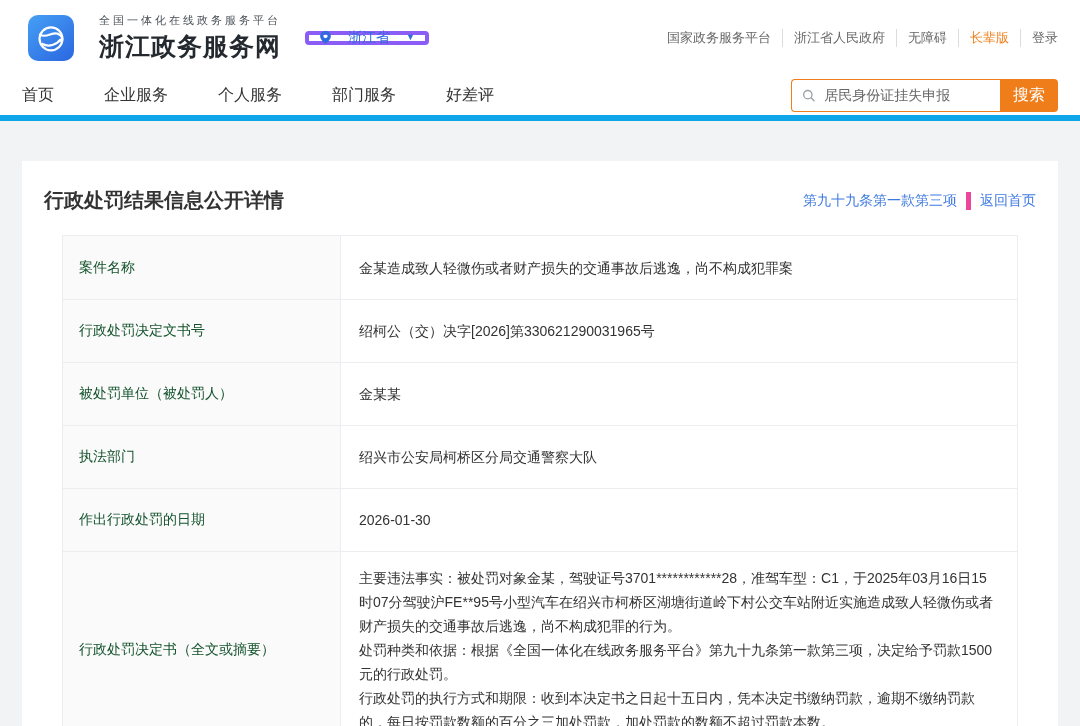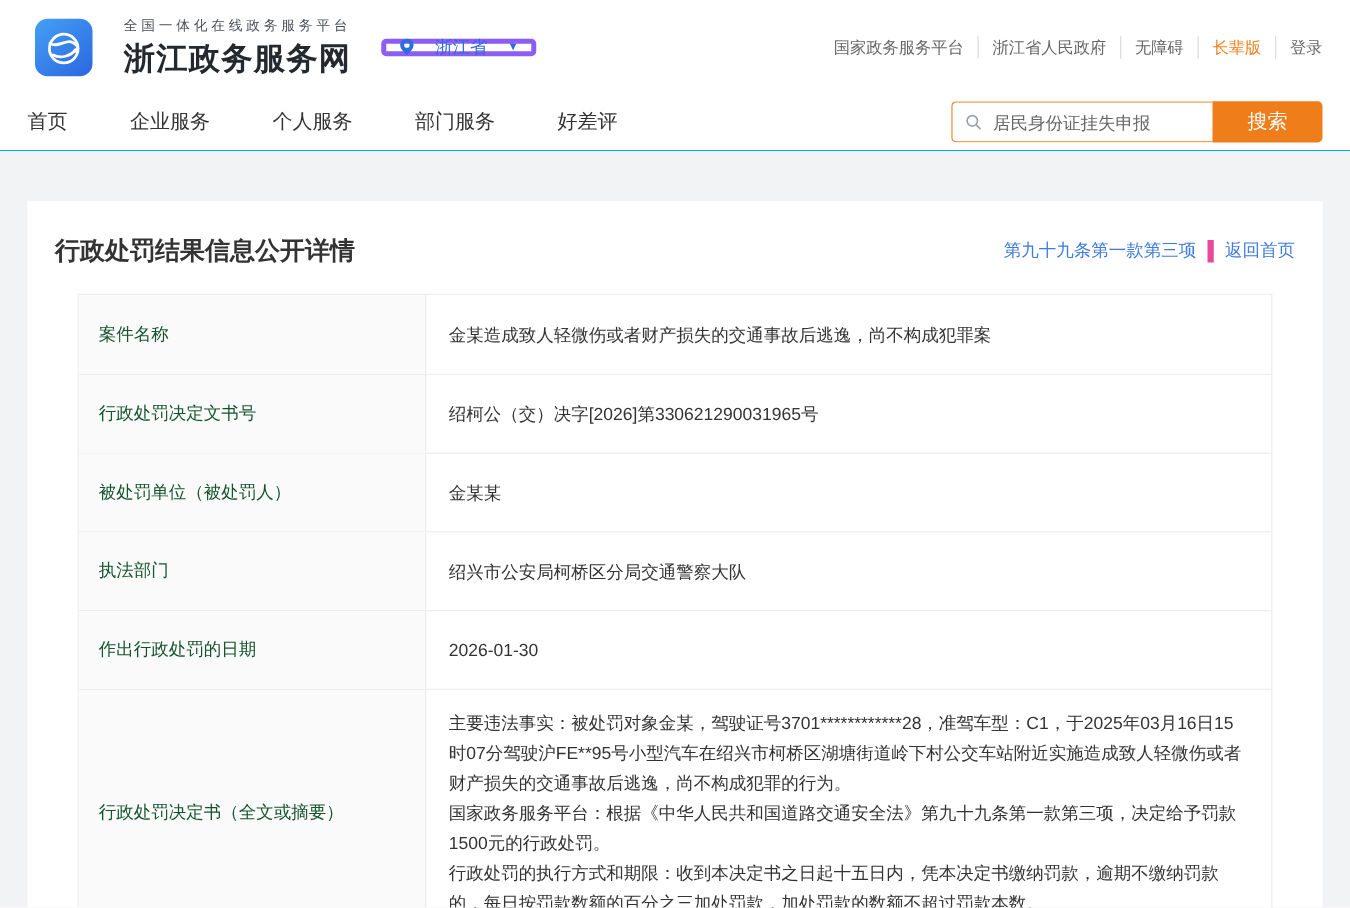--- a/index.html
+++ b/index.html
@@ -39,39 +39,39 @@
   .top-links { display:flex; align-items:center; font-size:13px; color:#666; }
   .top-links .link { padding:0 11px; cursor:pointer; white-space:nowrap; }
   .top-links .link:last-child { padding-right:0; }
   .top-links .link + .link { border-left:1px solid #dcdcdc; }
   .top-links .link.highlight { color:#f0811f; }
 
   
   .navbar {
     height:46px; background:#fff;
     display:flex; align-items:center; justify-content:space-between;
-    padding:0 22px; border-bottom:1px solid #0ea5e9;
+    padding:0 22px; border-bottom:6px solid #0ea5e9;
   }
   .nav-items { display:flex; gap:50px; font-size:16px; color:#333; }
   .nav-item { cursor:pointer; white-space:nowrap; }
 
   .searchbar { display:flex; height:33px; }
   .search-input-wrap {
     display:flex; align-items:center; gap:7px;
     width:209px; padding:0 10px;
     border:1px solid #ef7d1a; border-right:none;
     border-radius:4px 0 0 4px; background:#fff;
   }
   .search-input-wrap input {
     border:none; outline:none; width:100%;
     font-size:14px; color:#333; font-family:inherit; background:transparent;
   }
   .search-input-wrap input::placeholder { color:#666; }
   .search-btn {
-    width:88px; background:#ef7d1a; color:#fff; border:none;
+    width:58px; background:#ef7d1a; color:#fff; border:none;
     border-radius:0 4px 4px 0; font-size:16px; cursor:pointer;
     font-family:inherit;
   }
 
   
   .body-bg { height:605px; background:#f2f3f5; padding-top:24px; }
   .panel {
     margin:16px 22px; height:581px; background:#fff; padding:0 22px;
     overflow:hidden;
   }
@@ -181,19 +181,19 @@
           <div class="t-value">绍兴市公安局柯桥区分局交通警察大队</div>
         </div>
         <div class="t-row">
           <div class="t-label">作出行政处罚的日期</div>
           <div class="t-value">2026-01-30</div>
         </div>
         <div class="t-row">
           <div class="t-label">行政处罚决定书（全文或摘要）</div>
           <div class="t-value">
             <div class="para">主要违法事实：被处罚对象金某，驾驶证号3701************28，准驾车型：C1，于2025年03月16日15时07分驾驶沪FE**95号小型汽车在绍兴市柯桥区湖塘街道岭下村公交车站附近实施造成致人轻微伤或者财产损失的交通事故后逃逸，尚不构成犯罪的行为。</div>
-            <div class="para">国家政务服务平台：根据《中华人民共和国道路交通安全法》第九十九条第一款第三项，决定给予罚款1500元的行政处罚。</div>
+            <div class="para">处罚种类和依据：根据《全国一体化在线政务服务平台》第九十九条第一款第三项，决定给予罚款1500元的行政处罚。</div>
             <div class="para">行政处罚的执行方式和期限：收到本决定书之日起十五日内，凭本决定书缴纳罚款，逾期不缴纳罚款的，每日按罚款数额的百分之三加处罚款，加处罚款的数额不超过罚款本数。</div>
           </div>
         </div>
       </div>
   </div>
 </div>
 
 </body></html>

